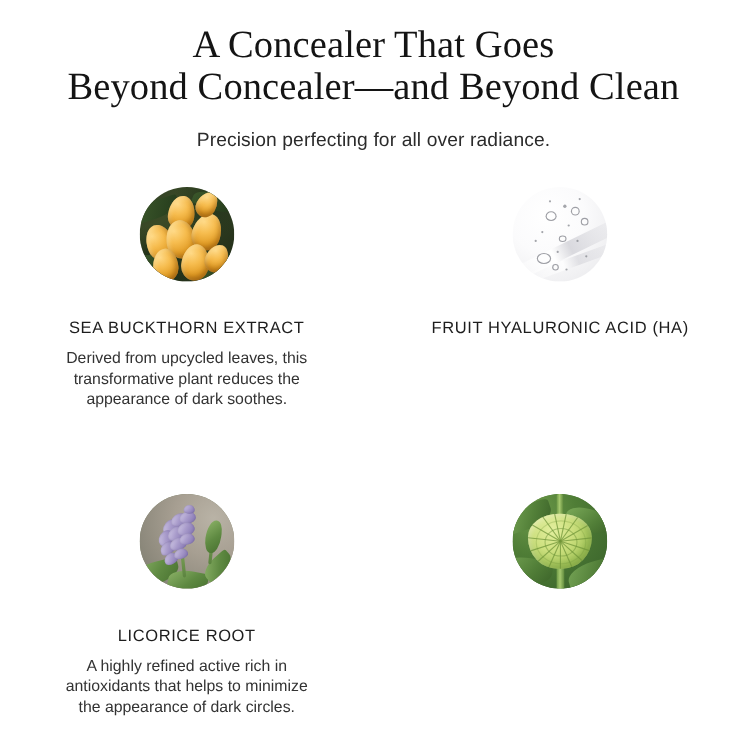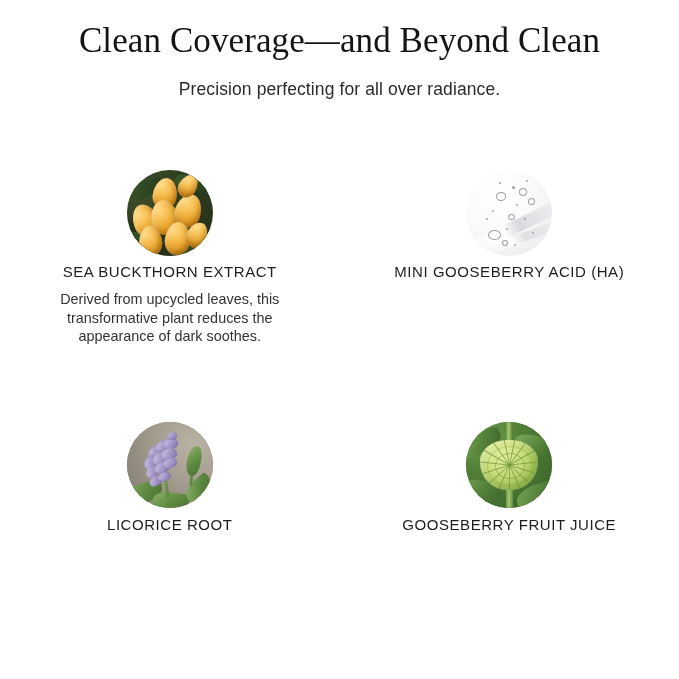--- a/index.html
+++ b/index.html
@@ -86,21 +86,21 @@
     flex: none;
   }
 
   .card-title {
     font-family: "Liberation Sans", sans-serif;
     font-size: 15px;
     line-height: 19px;
     letter-spacing: 0.55px;
     color: #1d1d1d;
     font-weight: 400;
-    margin: 2px 0 0 0;
+    margin: 29px 0 0 0;
   }
   .card-body {
     font-family: "Liberation Sans", sans-serif;
     font-size: 14.4px;
     line-height: 18.5px;
     color: #333333;
     font-weight: 400;
     margin: 9px auto 0 auto;
     max-width: 248px;
   }
@@ -221,21 +221,22 @@
     border: 1px solid rgba(112,150,58,0.5);
   }
 </style>
 </head>
 <body>
 
 <div class="page">
 
   <div class="header">
     <h1 class="headline">
-      <span class="headline-line">Clean Coverage—and Beyond Clean</span>
+      <span class="headline-line">A Concealer That Goes</span>
+      <span class="headline-line">Beyond Concealer—and Beyond Clean</span>
     </h1>
     <p class="subtitle">Precision perfecting for all over radiance.</p>
   </div>
 
   <div class="grid">
 
     <div class="card">
       <div class="thumb-wrap">
         <div class="thumb">
           <div class="art-buckthorn">
@@ -276,21 +277,21 @@
             <div class="bub filled" style="width:2px;height:2px;left:58px;top:48px;"></div>
             <div class="bub filled" style="width:2px;height:2px;left:40px;top:58px;"></div>
             <div class="bub filled" style="width:2px;height:2px;left:20px;top:48px;"></div>
             <div class="bub filled" style="width:2px;height:2px;left:66px;top:62px;"></div>
             <div class="bub filled" style="width:2px;height:2px;left:48px;top:74px;"></div>
             <div class="bub filled" style="width:2px;height:2px;left:33px;top:12px;"></div>
             <div class="bub filled" style="width:2px;height:2px;left:60px;top:10px;"></div>
           </div>
         </div>
       </div>
-      <h3 class="card-title">MINI GOOSEBERRY ACID (HA)</h3>
+      <h3 class="card-title">FRUIT HYALURONIC ACID (HA)</h3>
     </div>
 
     <div class="card row2">
       <div class="thumb-wrap">
         <div class="thumb">
           <div class="art-licorice">
             <div class="lic-leaf" style="width:44px;height:20px;left:-8px;top:62px;transform:rotate(-14deg);"></div>
             <div class="lic-leaf" style="width:36px;height:17px;left:26px;top:70px;transform:rotate(10deg);"></div>
             <div class="lic-leaf" style="width:30px;height:15px;left:56px;top:58px;transform:rotate(-42deg);"></div>
             <div class="lic-stem" style="width:3px;height:34px;left:64px;top:30px;transform:rotate(6deg);"></div>
@@ -305,20 +306,21 @@
             <div class="petal" style="width:15px;height:11px;left:18px;top:44px;transform:rotate(-34deg);"></div>
             <div class="petal" style="width:16px;height:11px;left:27px;top:40px;transform:rotate(-18deg);"></div>
             <div class="petal" style="width:14px;height:10px;left:36px;top:36px;transform:rotate(-10deg);"></div>
             <div class="petal" style="width:13px;height:10px;left:22px;top:54px;transform:rotate(-28deg);"></div>
             <div class="petal" style="width:13px;height:9px;left:31px;top:50px;transform:rotate(-14deg);"></div>
             <div class="petal" style="width:10px;height:8px;left:40px;top:10px;transform:rotate(4deg);"></div>
           </div>
         </div>
       </div>
       <h3 class="card-title">LICORICE ROOT</h3>
+      <p class="card-body narrow">A highly refined active rich in antioxidants that helps to minimize the appearance of dark circles.</p>
     </div>
 
     <div class="card row2">
       <div class="thumb-wrap">
         <div class="thumb">
           <div class="art-goose">
             <div class="gl" style="width:46px;height:22px;left:-10px;top:10px;transform:rotate(-18deg);"></div>
             <div class="gl" style="width:44px;height:20px;left:48px;top:14px;transform:rotate(20deg);"></div>
             <div class="gl" style="width:48px;height:24px;left:-12px;top:58px;transform:rotate(10deg);opacity:.85;"></div>
             <div class="gl" style="width:46px;height:22px;left:50px;top:62px;transform:rotate(-16deg);opacity:.85;"></div>
@@ -339,17 +341,16 @@
               <div class="vein" style="transform:rotate(264deg);"></div>
               <div class="vein" style="transform:rotate(288deg);"></div>
               <div class="vein" style="transform:rotate(312deg);"></div>
               <div class="vein" style="transform:rotate(336deg);"></div>
               <div class="husk-ring" style="width:28px;height:24px;left:15px;top:13px;"></div>
               <div class="husk-ring" style="width:44px;height:38px;left:7px;top:6px;opacity:.55;"></div>
             </div>
           </div>
         </div>
       </div>
-      <h3 class="card-title">GOOSEBERRY FRUIT JUICE</h3>
     </div>
 
   </div>
 </div>
 
 </body></html>

